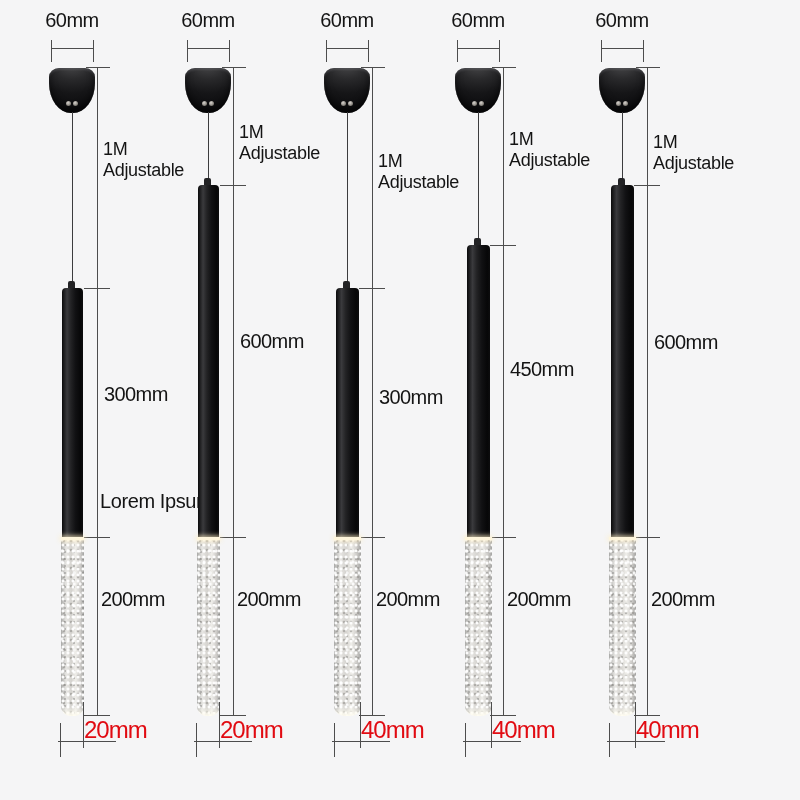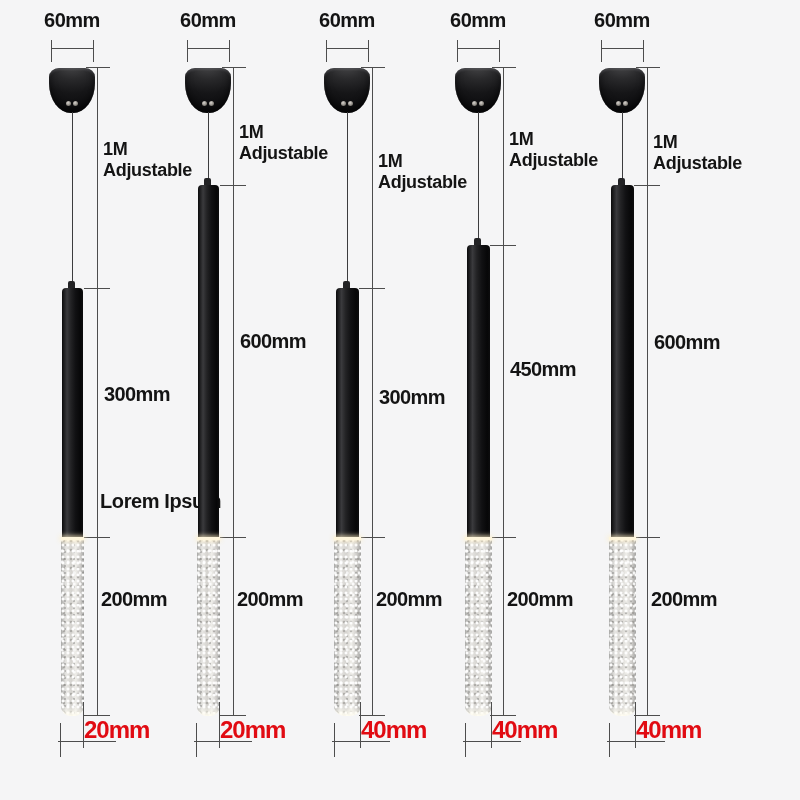--- a/index.html
+++ b/index.html
@@ -9,21 +9,21 @@
     --line:#4d4d4d;
   }
   html,body{margin:0;padding:0;}
   body{background:#fff;font-family:"Liberation Sans",sans-serif;}
   .stage{
     position:relative;width:800px;height:800px;background:var(--bg);
     overflow:hidden;
   }
   .lamp{position:absolute;inset:0;}
   .lbl{
-    position:absolute;font-weight:bold;color:var(--txt);
+    position:absolute;font-weight:normal;color:var(--txt);
     white-space:nowrap;line-height:1;letter-spacing:-0.5px;
   }
   .lbl-60{font-size:20px;transform:translateX(-50%);}
   .lbl-cable{font-size:18px;line-height:1.18;letter-spacing:-0.3px;}
   .lbl-dim{font-size:20px;letter-spacing:-0.6px;}
   .lbl-note{font-size:20px;letter-spacing:-0.4px;}
   .lbl-dia{font-size:24px;color:var(--red);letter-spacing:-1px;}
   .hline{position:absolute;height:1px;background:var(--line);}
   .vline{position:absolute;width:1px;background:var(--line);}
   .wire{background:#3c3c3e;}

